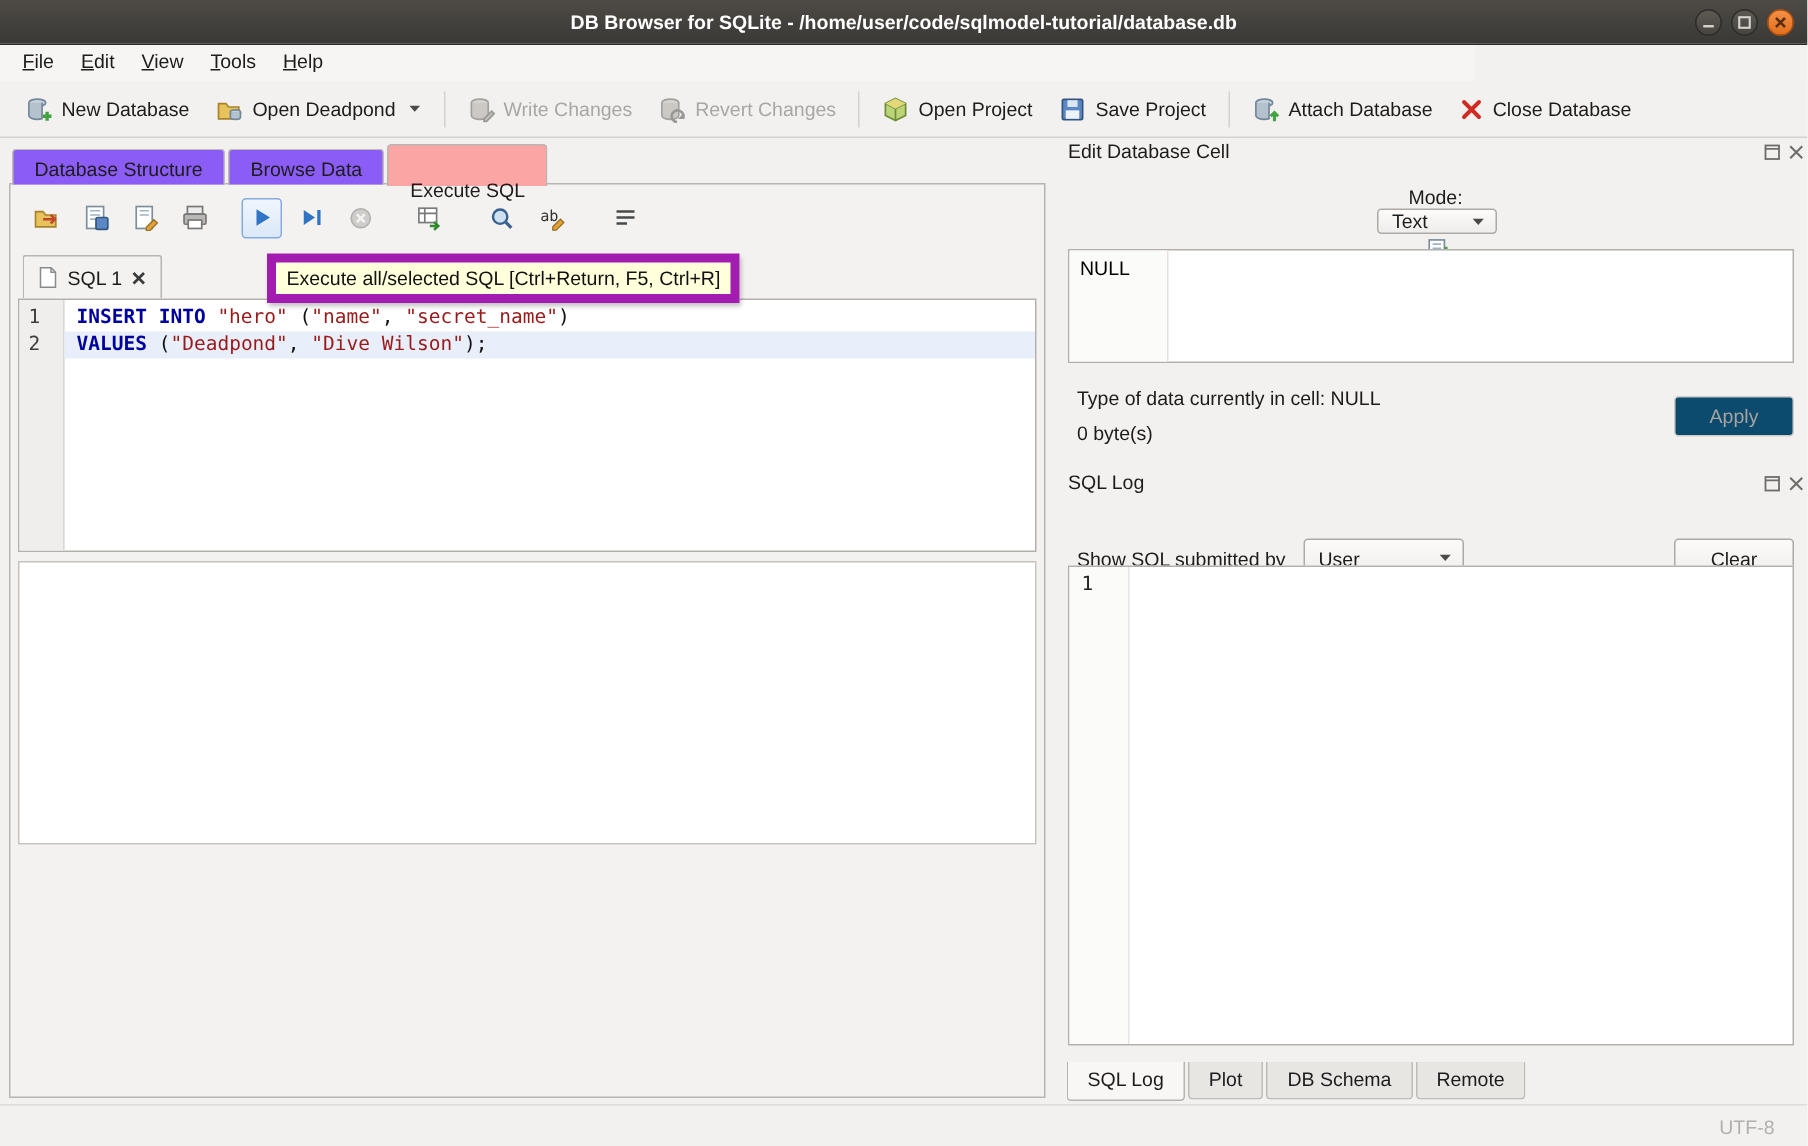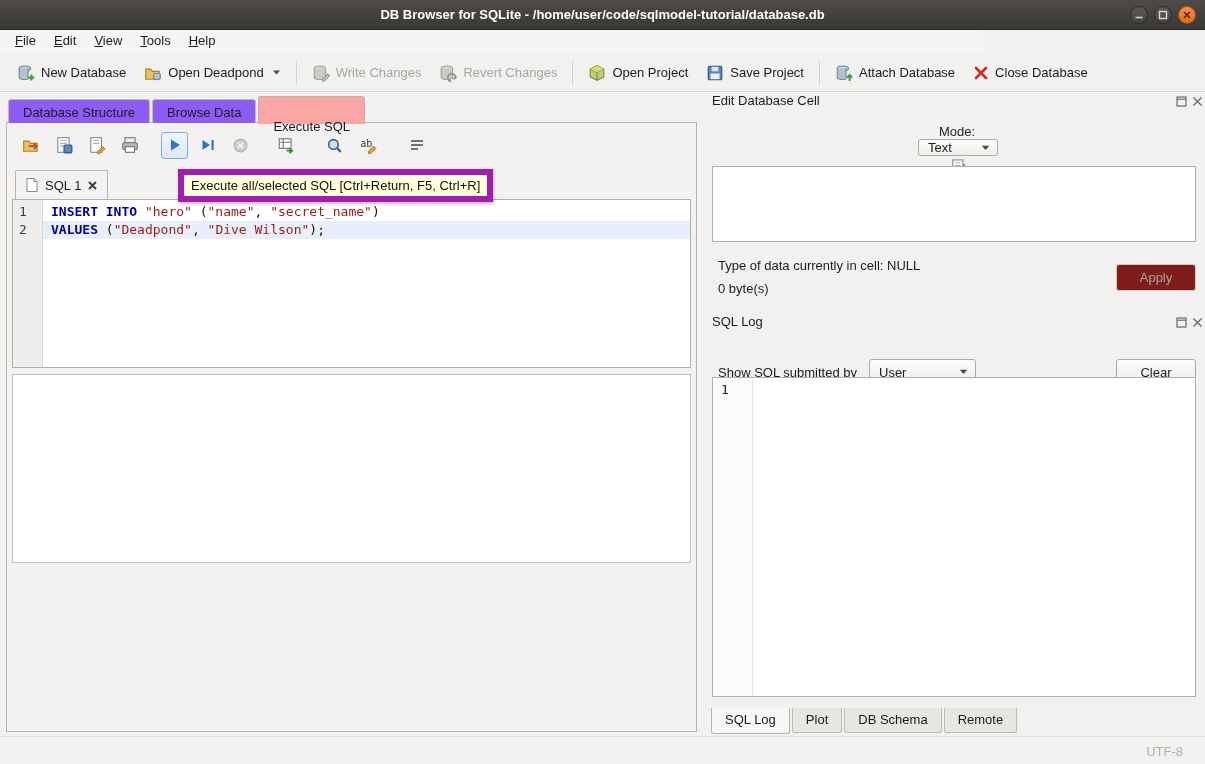--- a/index.html
+++ b/index.html
@@ -83,21 +83,21 @@
 
   .cell-editor { position:absolute; left:712px; top:166px; width:484px; height:76px; background:#ffffff;
     border:1px solid #b3b0ab; display:flex; }
   .cell-editor .cgutter { width:66px; background:#fbfbfa; border-right:1px solid #e4e2de; padding:4px 0 0 7px; color:#000; }
 
   .type-info { position:absolute; left:718px; top:258px; }
   .size-info { position:absolute; left:718px; top:281px; }
   .btn { height:27px; border:1px solid #adaaa5; border-radius:3px; background:linear-gradient(#fcfbfa,#efedea);
     display:flex; align-items:center; justify-content:center; }
   .apply-btn { position:absolute; left:1116px; top:264px; width:80px; color:#a6a4a0;
-    border-color:#cfccc8; background:#7f1d1d; }
+    border-color:#cfccc8; background:#0c4a6e; }
 
   .filter-row { position:absolute; left:712px; top:358px; width:484px; height:28px; display:flex; align-items:center; }
   .filter-label { padding-left:6px; }
   .user-combo { margin-left:12px; width:107px; height:27px; }
   .clear-btn { margin-left:auto; width:80px; }
 
   .log-area { position:absolute; left:712px; top:377px; width:484px; height:320px; background:#ffffff;
     border:1px solid #b3b0ab; display:flex; font-family:"DejaVu Sans Mono","Liberation Mono",monospace; font-size:13px; }
   .log-area .lgutter { width:40px; background:#fbfbfa; border-right:1px solid #e7e5e1; padding:4px 0 0 8px; color:#222; }
 
@@ -425,20 +425,21 @@
         <svg width="16" height="16" viewBox="0 0 16 16">
             <rect x="3.5" y="1.5" width="9" height="4.5" fill="#ececec" stroke="#777"></rect>
             <rect x="1.5" y="6" width="13" height="6" rx="1" fill="#b9b7b4" stroke="#777"></rect>
             <rect x="4" y="9.5" width="8" height="5" fill="#ffffff" stroke="#777"></rect>
           </svg>
       </span>
     </div>
   </div>
 
   <div class="cell-editor">
+    <div class="cgutter">NULL</div>
     <div style="flex:1;"></div>
   </div>
 
   <div class="type-info">Type of data currently in cell: NULL</div>
   <div class="size-info">0 byte(s)</div>
   <div class="btn apply-btn">Apply</div>
 
   <div class="dock-header" style="top:314px;">SQL Log</div>
   <div class="dock-icons" style="left:1176px; top:317px;">
     <span>

